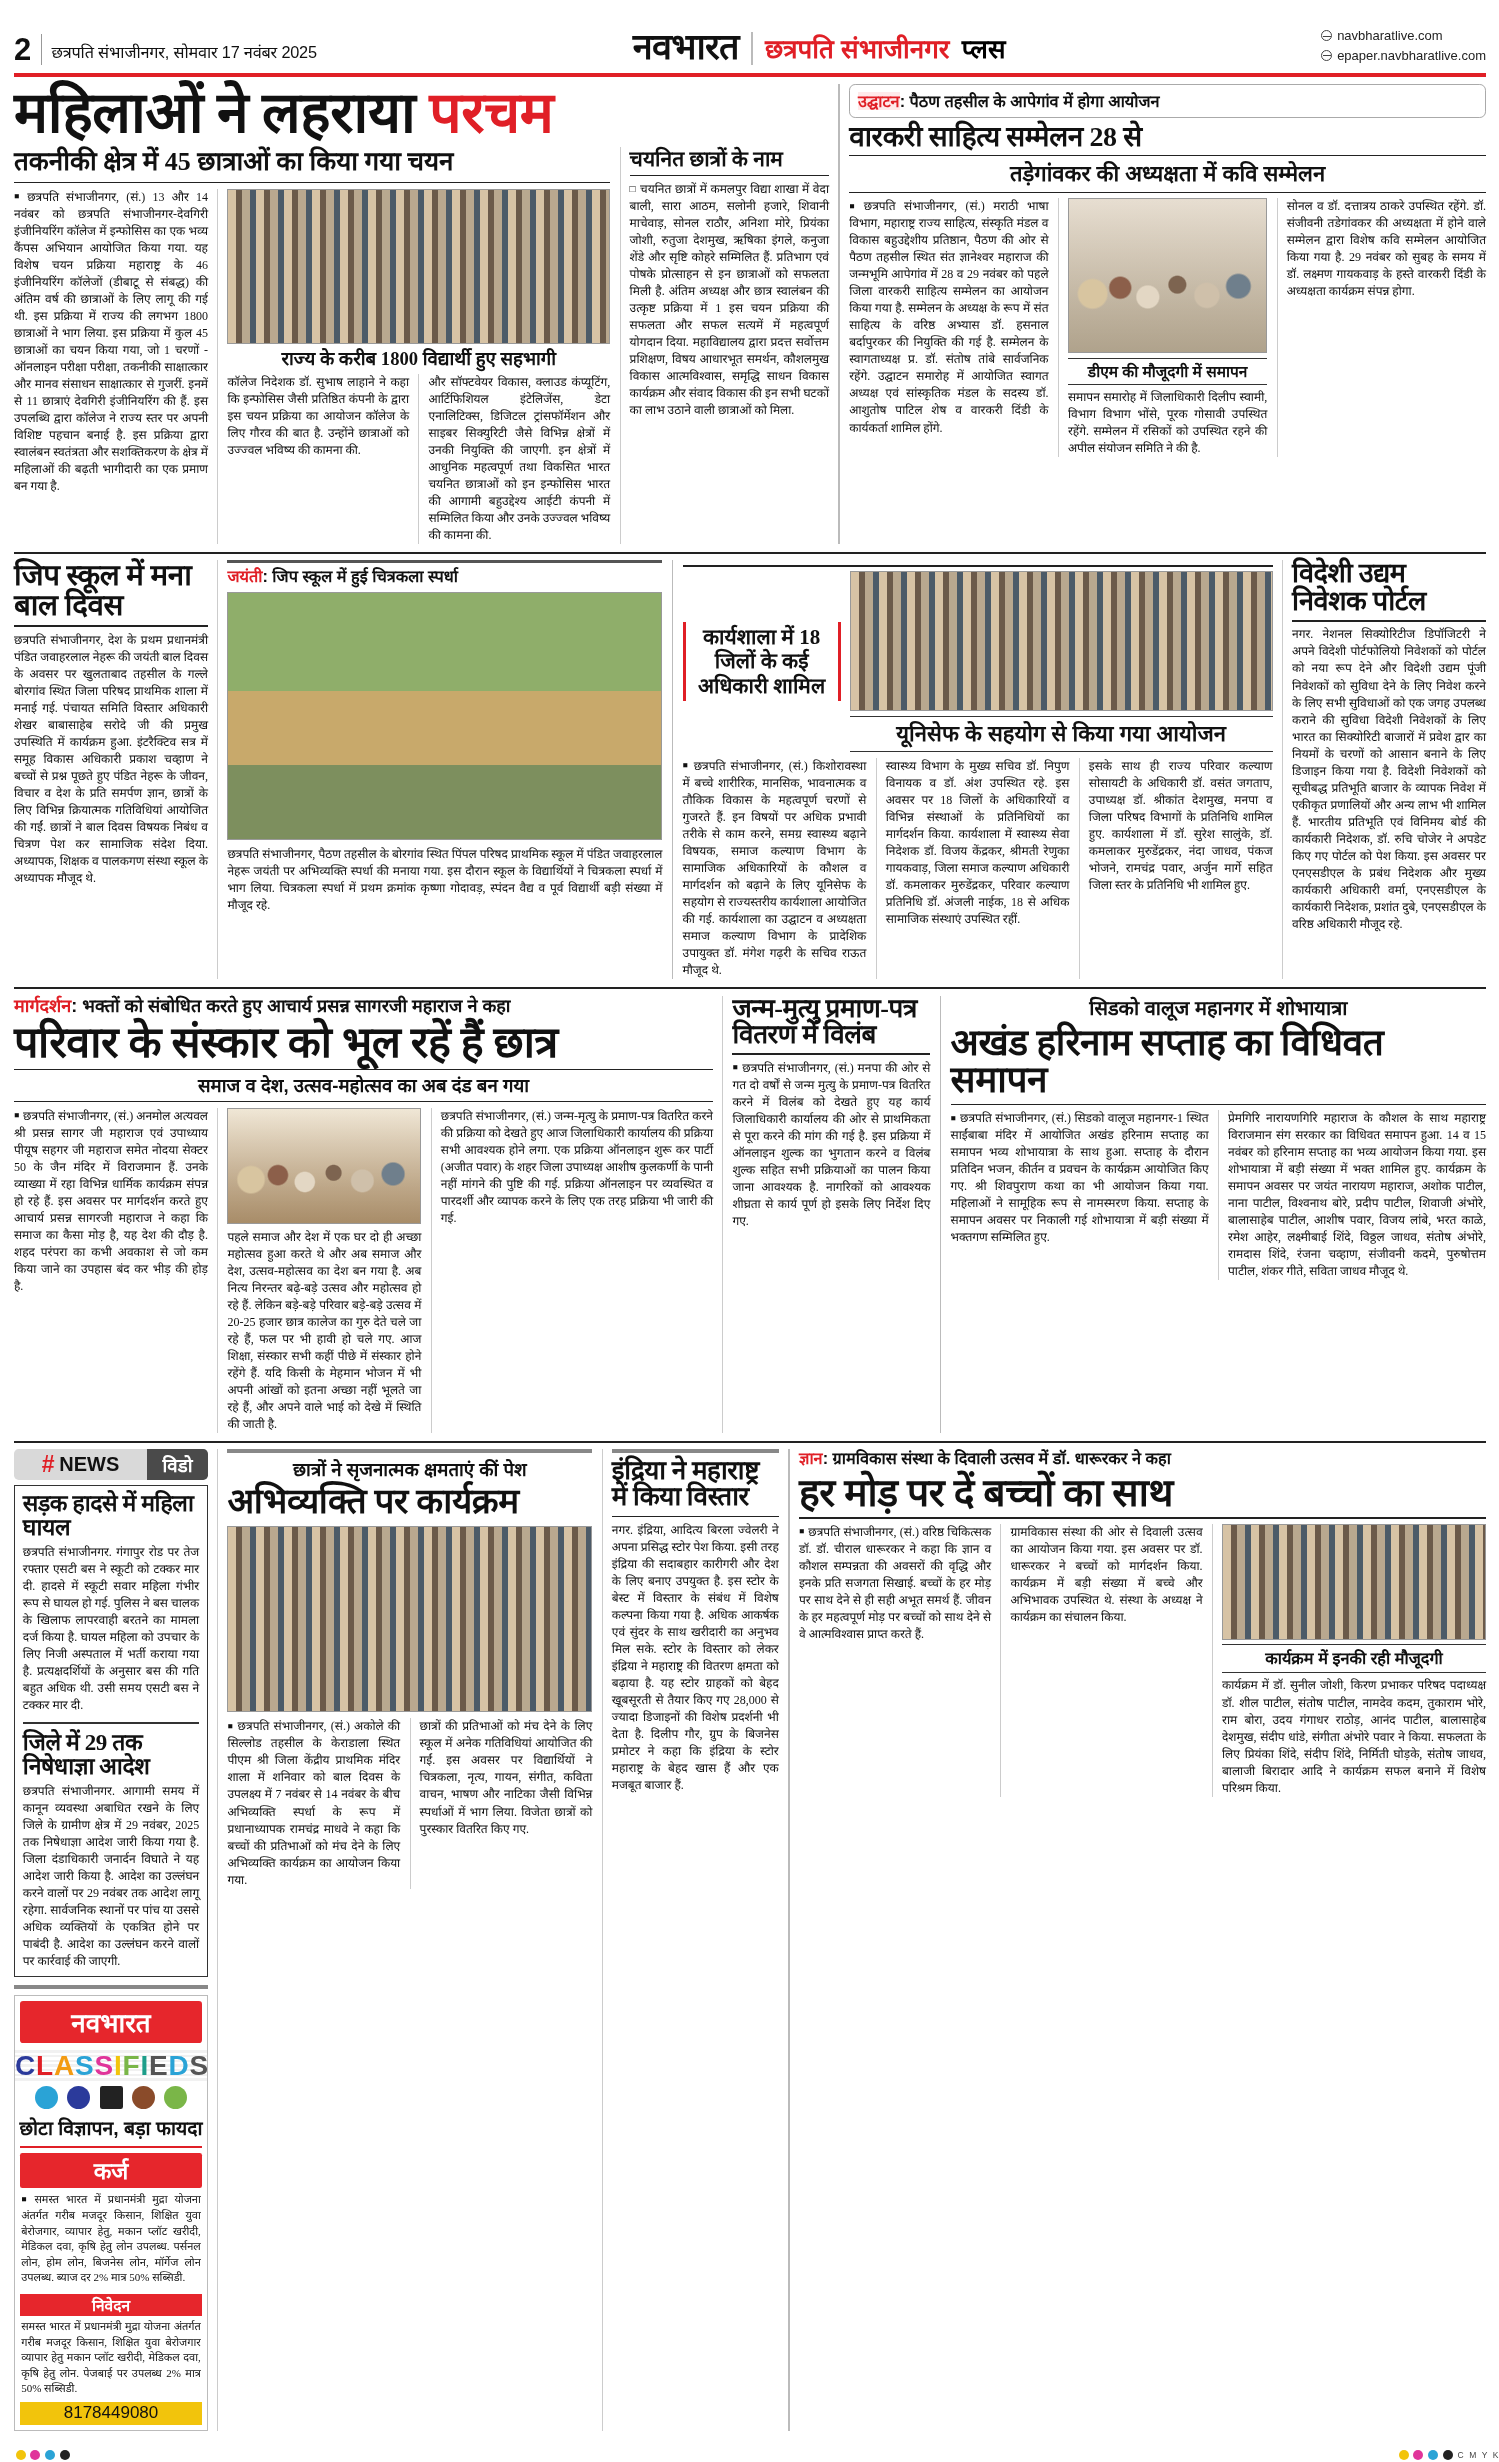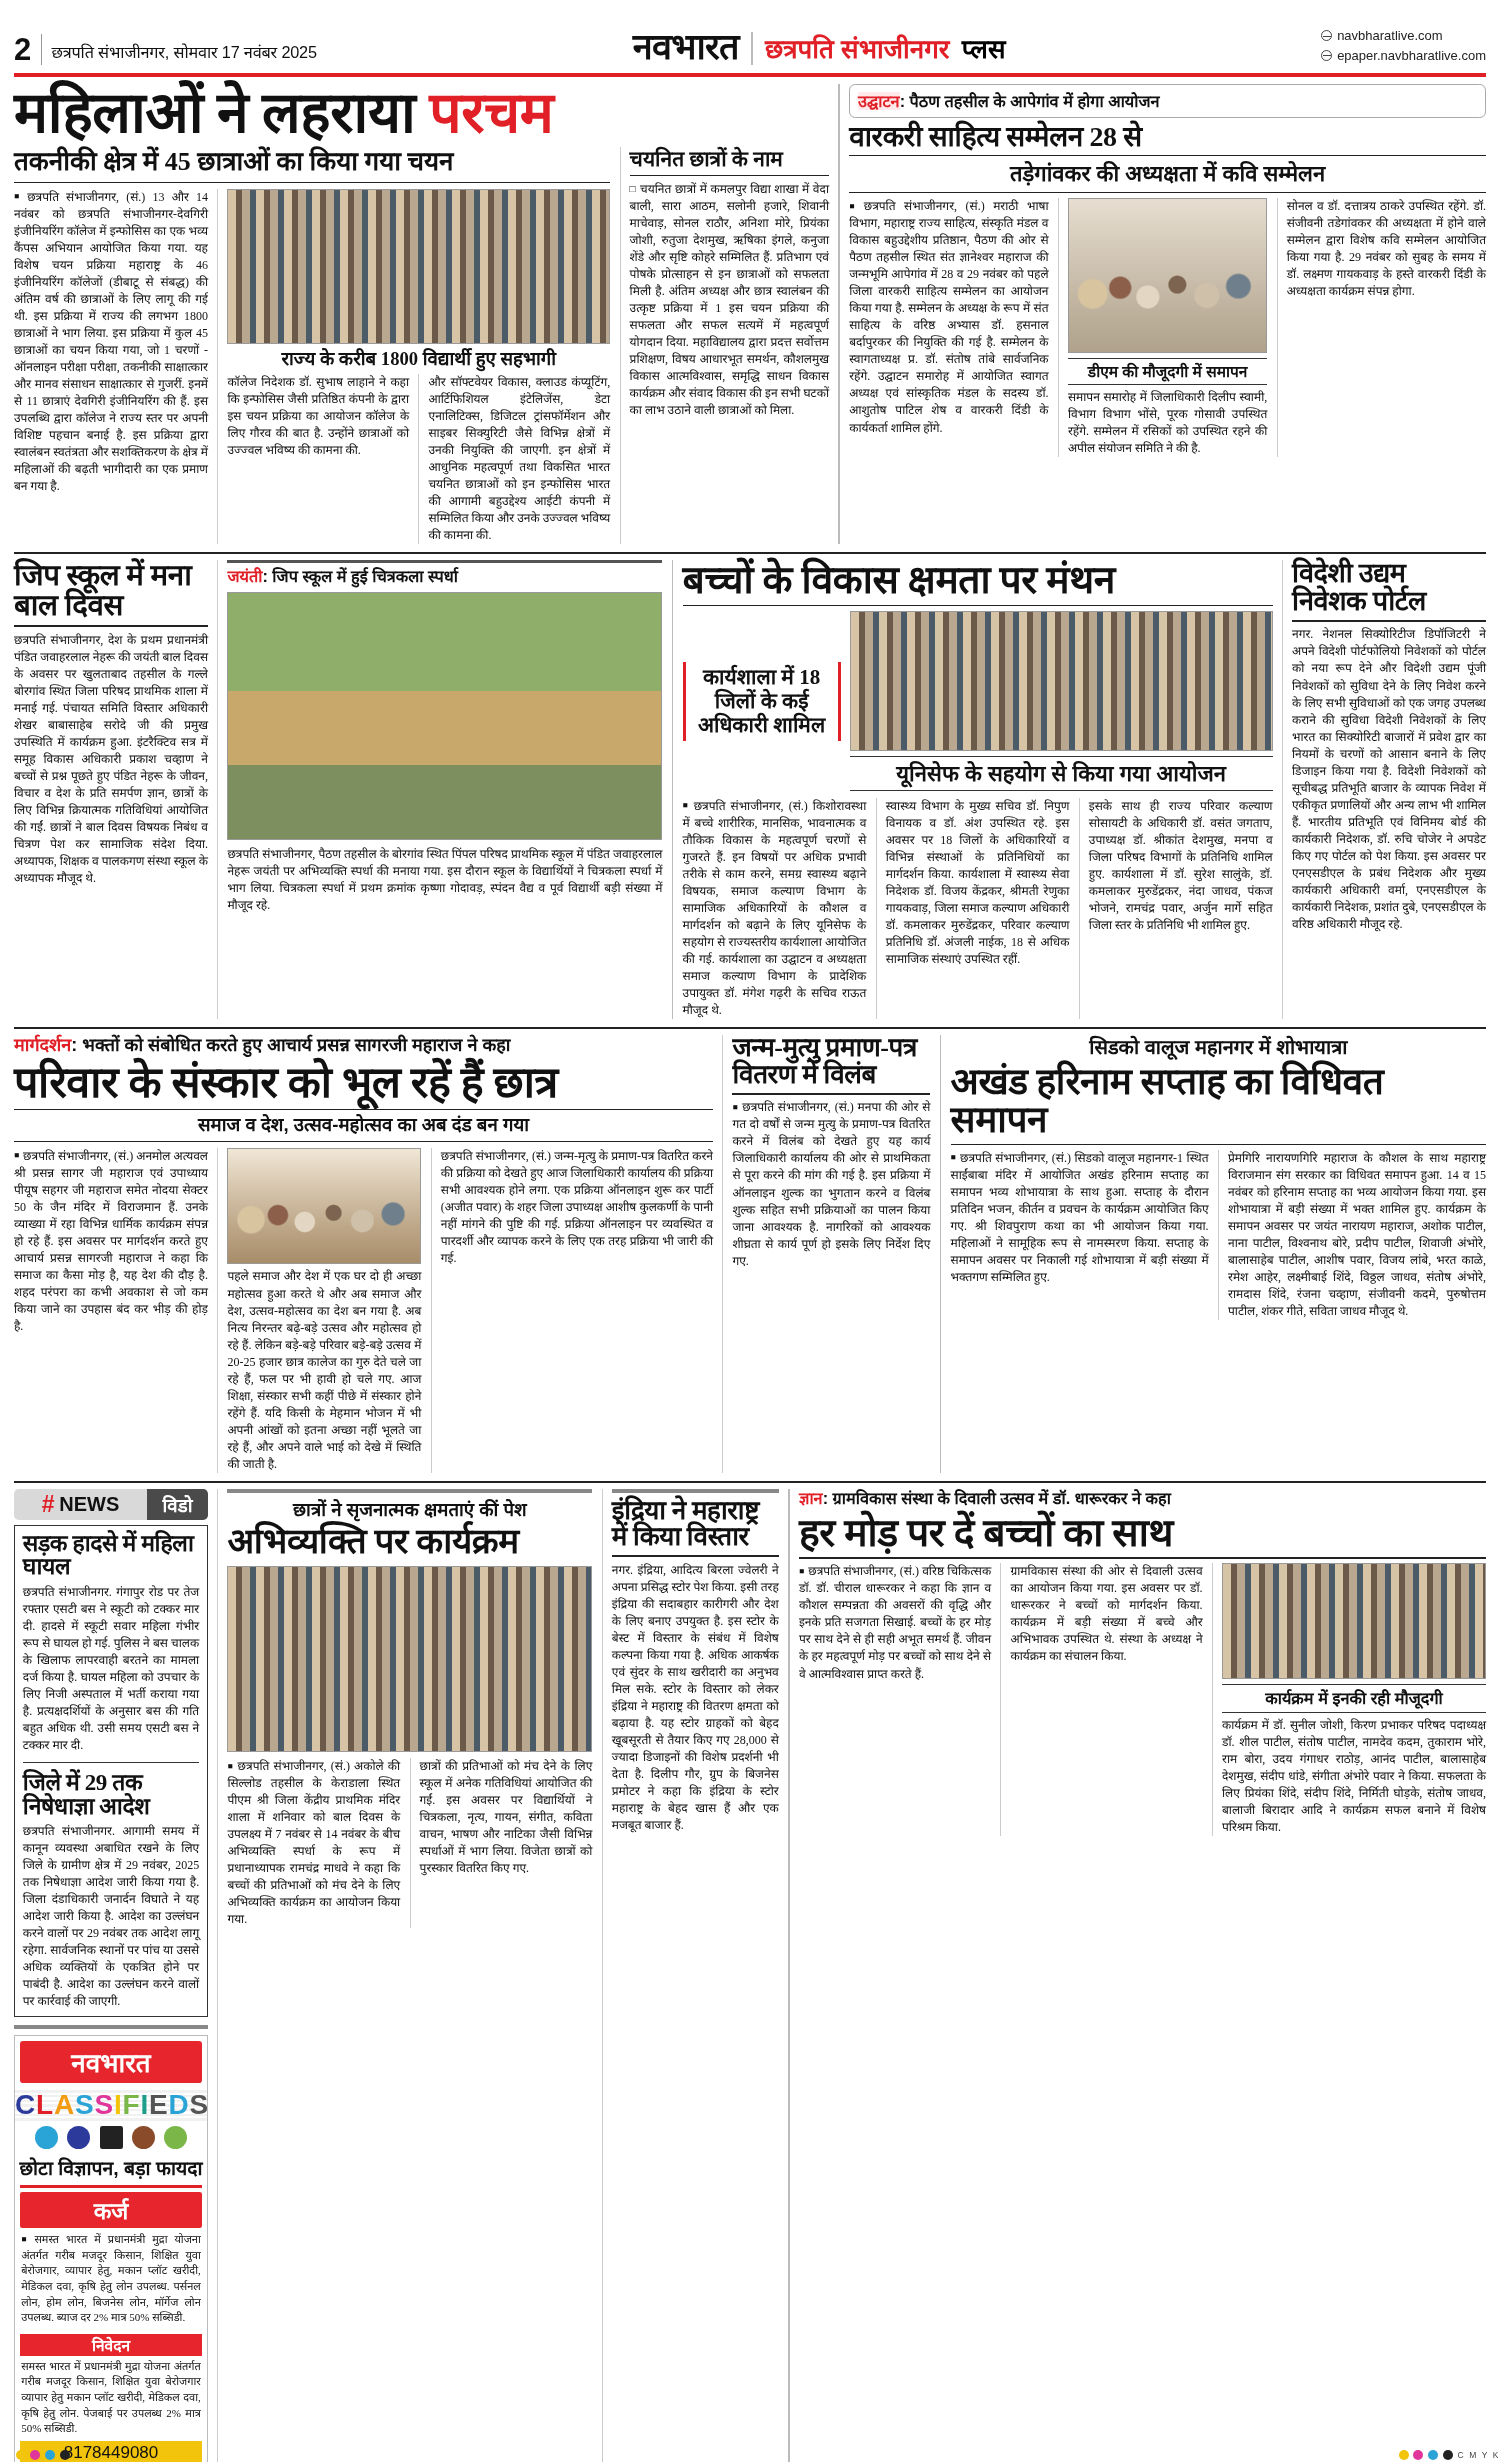--- a/index.html
+++ b/index.html
@@ -215,21 +215,20 @@
       <div class="kicker" style="margin:4.7px 0;">
         <span class="tag">जयंती</span><span>: जिप स्कूल में हुई चित्रकला स्पर्धा</span>
       </div>
       <div class="photo green" style="height:248px;"></div>
       <p class="body" style="margin-top:6.2px;">छत्रपति संभाजीनगर, पैठण तहसील के बोरगांव स्थित पिंपल परिषद प्राथमिक स्कूल में पंडित जवाहरलाल नेहरू जयंती पर अभिव्यक्ति स्पर्धा की मनाया गया. इस दौरान स्कूल के विद्यार्थियों ने चित्रकला स्पर्धा में भाग लिया. चित्रकला स्पर्धा में प्रथम क्रमांक कृष्णा गोदावड़, स्पंदन वैद्य व पूर्व विद्यार्थी बड़ी संख्या में मौजूद रहे.</p>
     </div>
 
     <div class="vrule"></div>
 
     <div style="width:590px;">
-      <h1 class="head center" style="font-size:39px;">बच्चों के विकास क्षमता पर मंथन</h1>
       <div style="height:1.6px;background:#222;margin:4.7px 0;"></div>
       <div class="colwrap">
         <div style="width:158px;display:flex;align-items:center;">
           <div class="pullbar">कार्यशाला में 18 जिलों के कई अधिकारी शामिल</div>
         </div>
         <div style="flex:1;">
           <div class="photo crowd" style="height:140px;"></div>
           <div class="deck" style="margin-top:4.7px;border-top:0.8px solid #333;border-bottom:0.8px solid #333;padding:3.1px 0;">यूनिसेफ के सहयोग से किया गया आयोजन</div>
         </div>
       </div>

